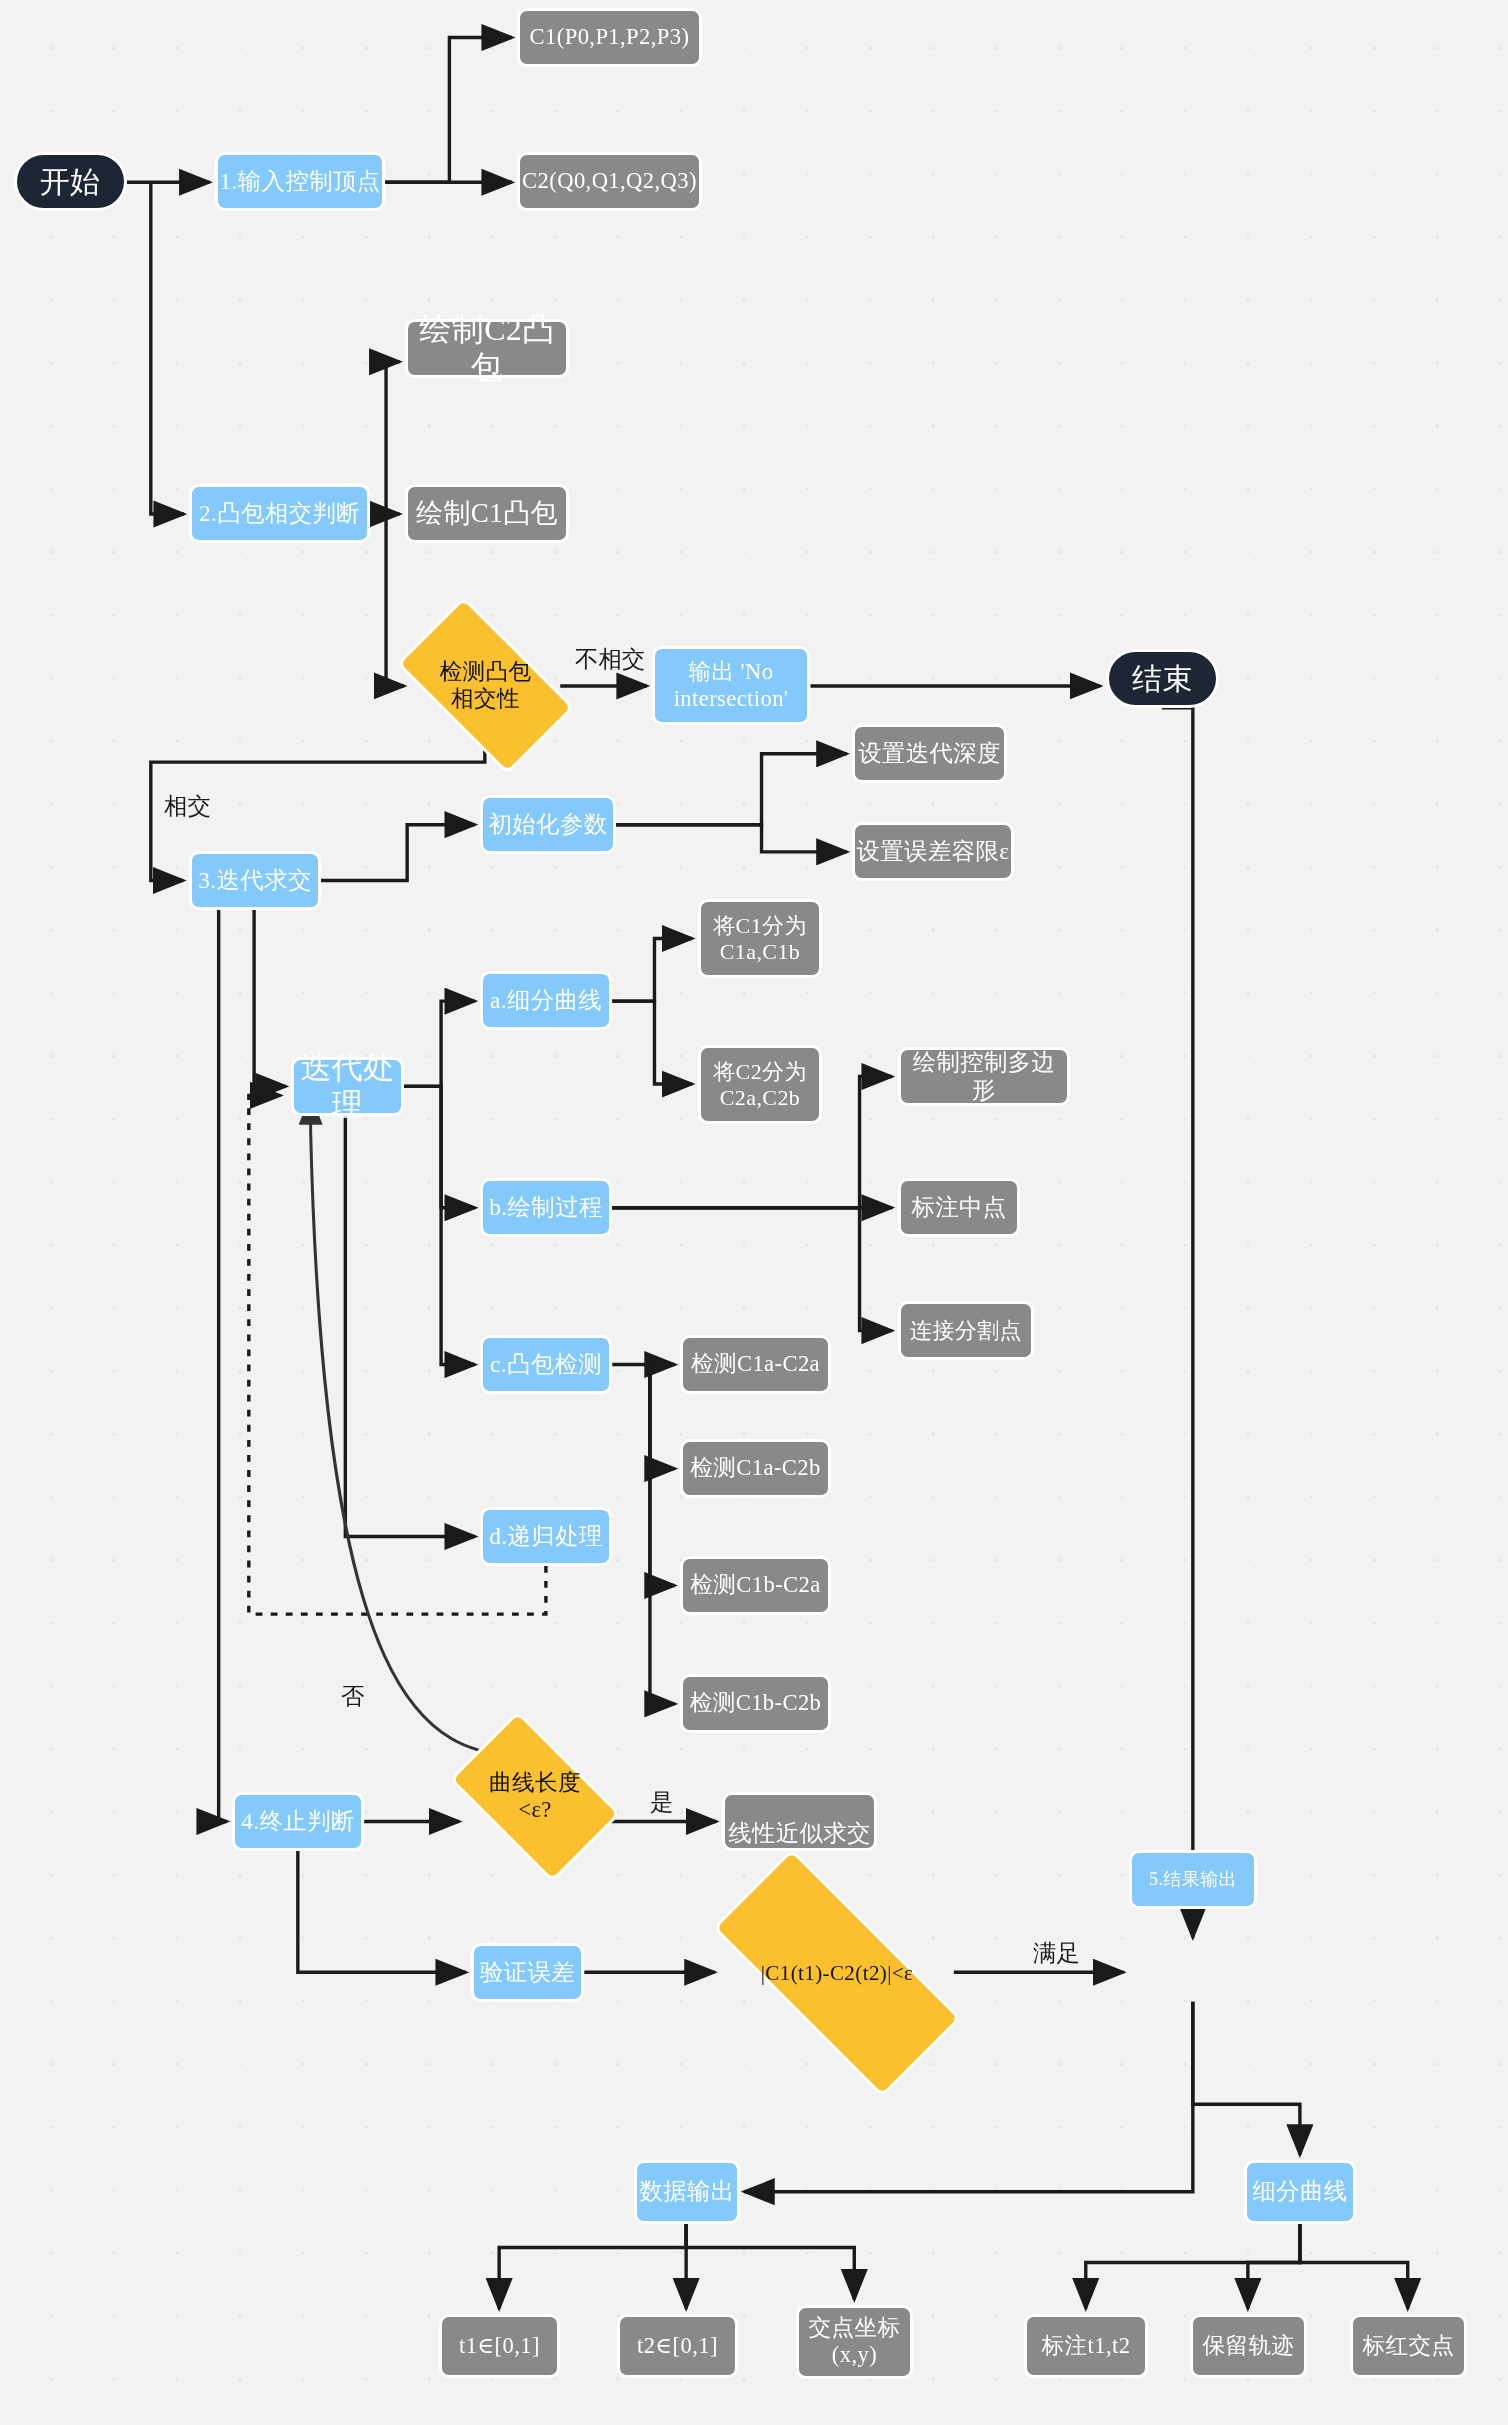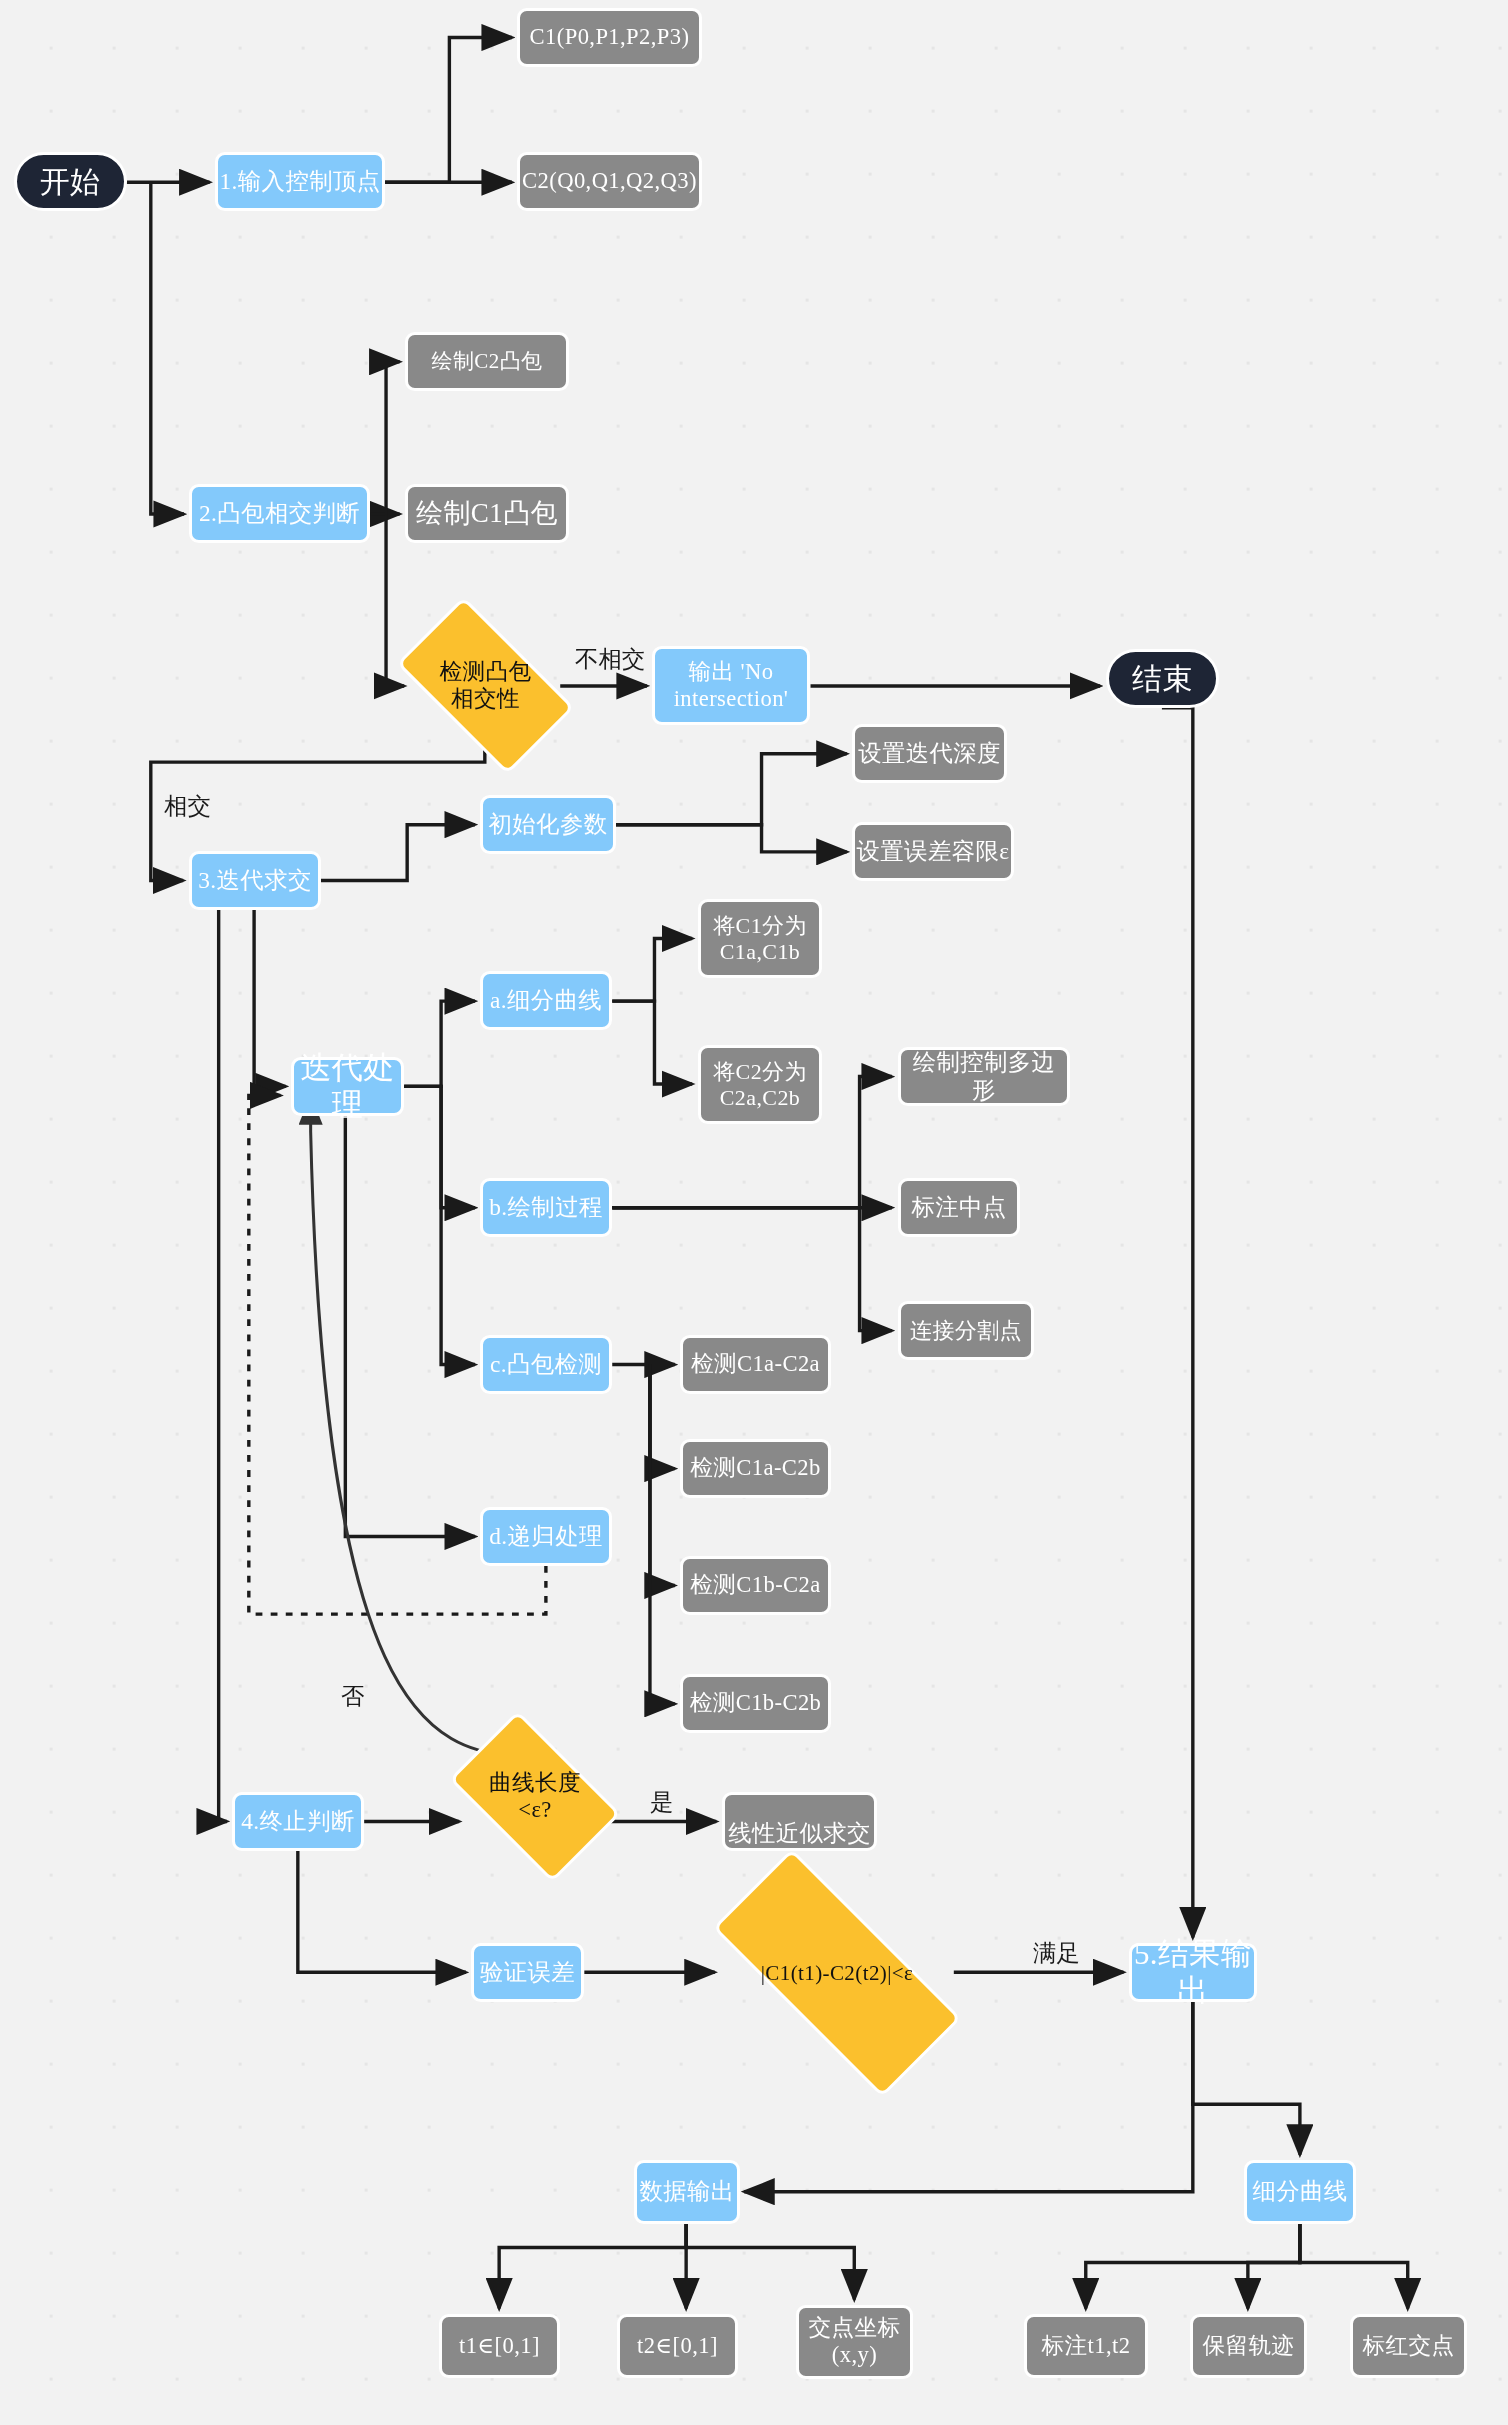--- a/index.html
+++ b/index.html
@@ -158,21 +158,21 @@
       <path d="M700,2328 C560,2330 430,2250 412,1500 L412,1455"></path>
     </g>
   </svg>
 
   <div id="nodes-layer">
       <div class="node n-dark" style="left: 13.6px; top: 152px; width: 113px; height: 59px; font-size: 30px;"><span class="">开始</span></div>
       <div class="node n-blue" style="left: 215px; top: 152px; width: 170px; height: 59px; font-size: 23.4px;"><span class="">1.输入控制顶点</span></div>
       <div class="node n-gray" style="left: 517px; top: 7.5px; width: 185px; height: 59px; font-size: 22.6px;"><span class="">C1(P0,P1,P2,P3)</span></div>
       <div class="node n-gray" style="left: 517px; top: 152px; width: 185px; height: 59px; font-size: 22.6px;"><span class="">C2(Q0,Q1,Q2,Q3)</span></div>
       <div class="node n-blue" style="left: 189px; top: 484px; width: 181px; height: 59px; font-size: 23.4px;"><span class="">2.凸包相交判断</span></div>
-      <div class="node n-gray" style="left: 405px; top: 332px; width: 164px; height: 59px; font-size: 21px;"><span class="">绘制C2凸包</span></div>
+      <div class="node n-gray" style="left: 405px; top: 319px; width: 164px; height: 59px; font-size: 32px;"><span class="">绘制C2凸包</span></div>
       <div class="node n-gray" style="left: 405px; top: 484px; width: 164px; height: 59px; font-size: 27px;"><span class="">绘制C1凸包</span></div>
       <div class="node n-diamond" style="left: 410px; top: 641px; width: 151px; height: 89px; font-size: 22.6px;"><div class="dshape"></div><span class="dlabel">检测凸包
 相交性</span></div>
       <div class="node n-blue" style="left: 652px; top: 646px; width: 158px; height: 79px; font-size: 22.6px;"><span class="">输出 'No
 intersection'</span></div>
       <div class="node n-dark" style="left: 1106px; top: 649px; width: 113px; height: 59px; font-size: 30px;"><span class="">结束</span></div>
       <div class="node n-blue" style="left: 189px; top: 851px; width: 132px; height: 59px; font-size: 23.4px;"><span class="">3.迭代求交</span></div>
       <div class="node n-blue" style="left: 480px; top: 795px; width: 136px; height: 59px; font-size: 23.4px;"><span class="">初始化参数</span></div>
       <div class="node n-gray" style="left: 852px; top: 724px; width: 155px; height: 59px; font-size: 23.4px;"><span class="">设置迭代深度</span></div>
       <div class="node n-gray" style="left: 852px; top: 822px; width: 162px; height: 59px; font-size: 23.4px;"><span class="">设置误差容限ε</span></div>
@@ -191,21 +191,21 @@
       <div class="node n-gray" style="left: 680px; top: 1439px; width: 151px; height: 59px; font-size: 22.6px;"><span class="">检测C1a-C2b</span></div>
       <div class="node n-gray" style="left: 680px; top: 1556px; width: 151px; height: 59px; font-size: 22.6px;"><span class="">检测C1b-C2a</span></div>
       <div class="node n-gray" style="left: 680px; top: 1674px; width: 151px; height: 59px; font-size: 22.6px;"><span class="">检测C1b-C2b</span></div>
       <div class="node n-blue" style="left: 480px; top: 1507px; width: 132px; height: 59px; font-size: 23.4px; align-items: center;"><span class="">d.递归处理</span></div>
       <div class="node n-blue" style="left: 232px; top: 1792px; width: 132px; height: 59px; font-size: 23.4px;"><span class="">4.终止判断</span></div>
       <div class="node n-diamond" style="left: 465px; top: 1751px; width: 140px; height: 91px; font-size: 22.6px;"><div class="dshape"></div><span class="dlabel">曲线长度
 &lt;ε?</span></div>
       <div class="node n-gray" style="left: 722px; top: 1792px; width: 155px; height: 59px; font-size: 23.4px; align-items: flex-end;"><span class="">线性近似求交</span></div>
       <div class="node n-blue" style="left: 471px; top: 1943px; width: 113px; height: 59px; font-size: 23.4px;"><span class="">验证误差</span></div>
       <div class="node n-diamond" style="left: 720px; top: 1920px; width: 234px; height: 106px; font-size: 21px;"><div class="dshape"></div><span class="dlabel">|C1(t1)-C2(t2)|&lt;ε</span></div>
-      <div class="node n-blue" style="left: 1129px; top: 1943px; width: 128px; height: 59px; font-size: 31px;"><span class="">5.结果输出</span></div>
+      <div class="node n-blue" style="left: 1129px; top: 1850px; width: 128px; height: 59px; font-size: 18px;"><span class="">5.结果输出</span></div>
       <div class="node n-blue" style="left: 634px; top: 2160px; width: 106px; height: 64px; font-size: 23.4px;"><span class="">数据输出</span></div>
       <div class="node n-blue" style="left: 1244px; top: 2160px; width: 112px; height: 64px; font-size: 23.4px;"><span class="">细分曲线</span></div>
       <div class="node n-gray" style="left: 439px; top: 2314px; width: 121px; height: 64px; font-size: 22.6px;"><span class="">t1∈[0,1]</span></div>
       <div class="node n-gray" style="left: 617px; top: 2314px; width: 121px; height: 64px; font-size: 22.6px;"><span class="">t2∈[0,1]</span></div>
       <div class="node n-gray" style="left: 796px; top: 2305px; width: 117px; height: 74px; font-size: 22.6px;"><span class="">交点坐标
 (x,y)</span></div>
       <div class="node n-gray" style="left: 1024px; top: 2314px; width: 124px; height: 64px; font-size: 22.6px;"><span class="">标注t1,t2</span></div>
       <div class="node n-gray" style="left: 1190px; top: 2314px; width: 117px; height: 64px; font-size: 22.6px;"><span class="">保留轨迹</span></div>
       <div class="node n-gray" style="left: 1350px; top: 2314px; width: 117px; height: 64px; font-size: 22.6px;"><span class="">标红交点</span></div>
     </div>

